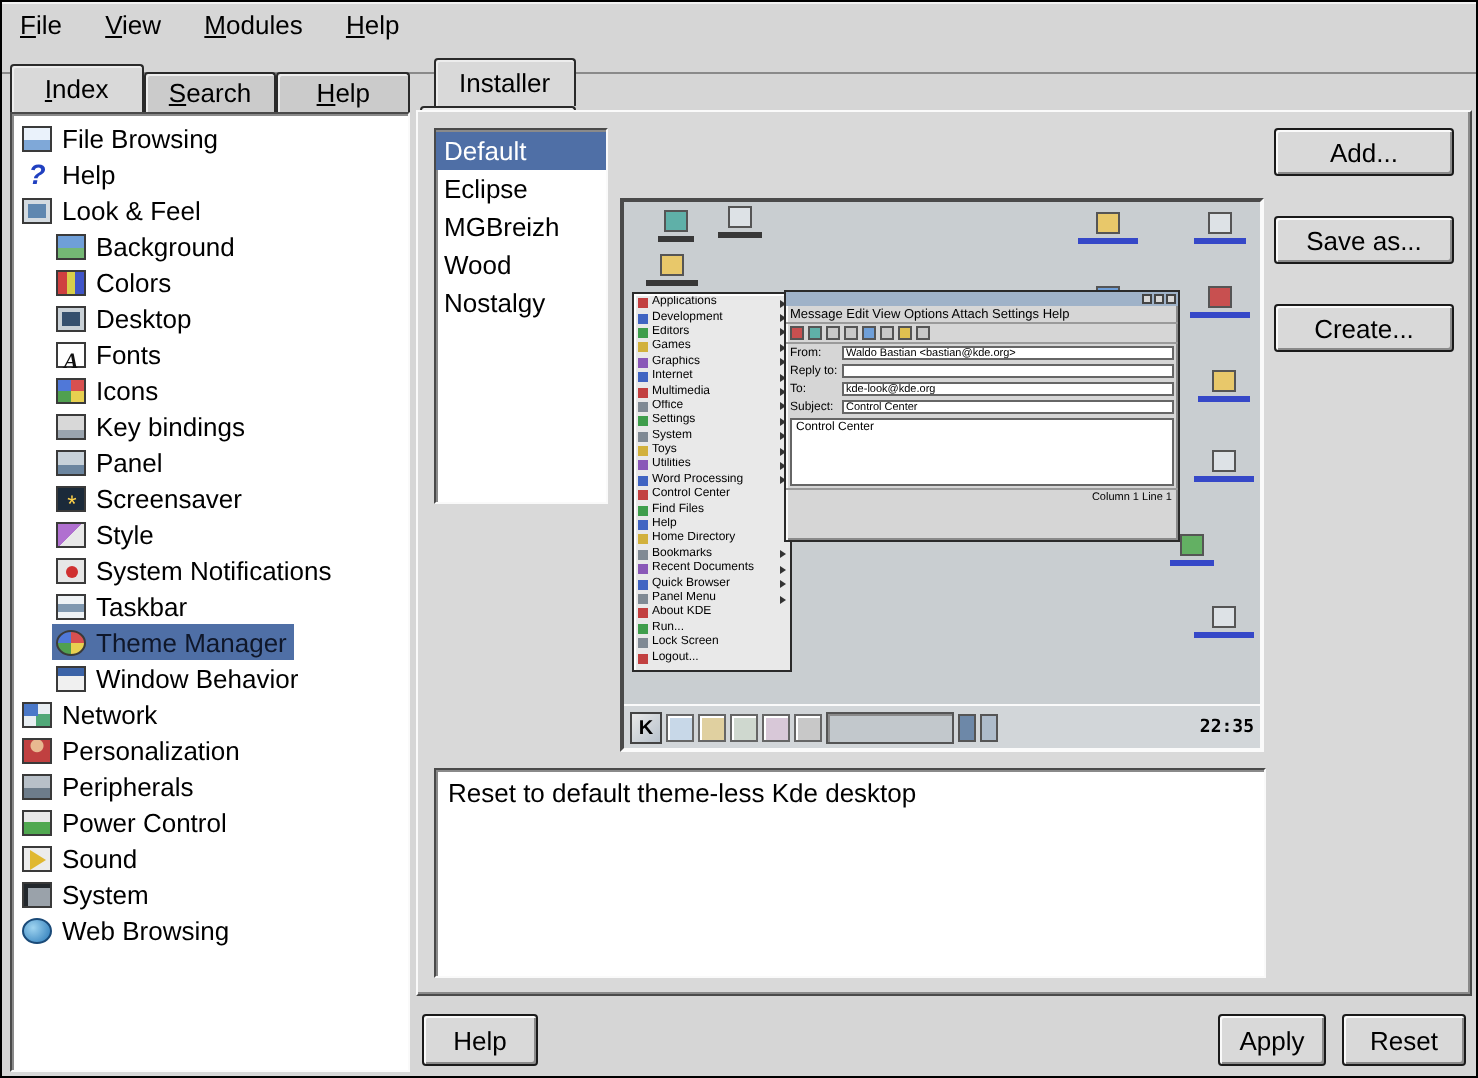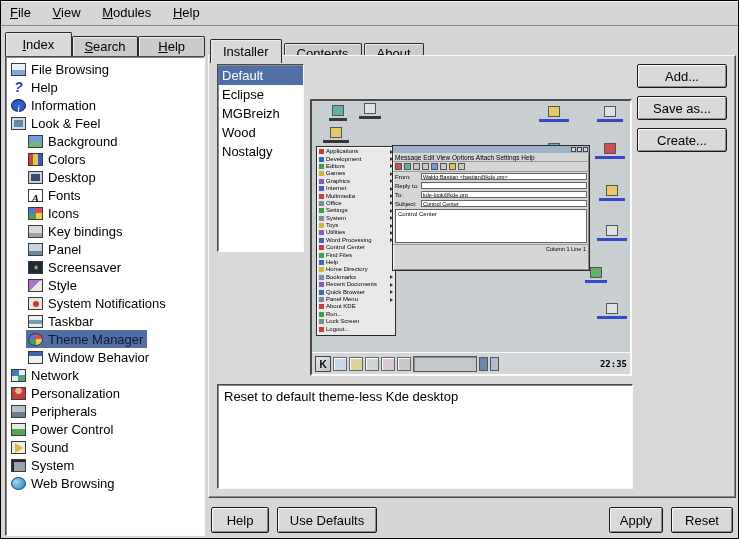--- a/index.html
+++ b/index.html
@@ -3,34 +3,34 @@
 <meta charset="utf-8">
 <style>
   html,body{margin:0;padding:0;background:#777;}
   *{box-sizing:border-box;}
   .window{
     position:relative;width:739px;height:539px;background:#d6d6d6;
     border:1px solid #000;font-family:"Liberation Sans",sans-serif;
     font-size:13px;color:#000;overflow:hidden;
   }
   
-  .menubar{position:absolute;left:0;top:0;right:0;height:25px;background:#d6d6d6;
+  .menubar{position:absolute;left:0;top:0;right:0;height:36px;background:#d6d6d6;
            border-bottom:1px solid #8a8a8a;box-shadow:0 1px 0 #f2f2f2 inset;}
   .mi{display:inline-block;padding:0 9px;height:24px;line-height:24px;cursor:default;}
   .accel::first-letter{text-decoration:underline;}
   
   .tabbar{position:absolute;display:flex;align-items:flex-end;height:24px;}
   .tab{height:20px;line-height:19px;padding:0 12px;background:#cbcbcb;
        border:1px solid #2a2a2a;border-bottom:none;border-radius:2px 2px 0 0;
        box-shadow:inset 1px 1px 0 #ededed;margin-right:2px;cursor:default;}
   .tab.active{height:24px;line-height:23px;background:#d9d9d9;position:relative;z-index:3;}
   .tab .tl2{display:block;}
   .left-tabs{left:4px;top:31px;width:200px;}
   .left-tabs .tab{flex:1;text-align:center;margin-right:0;padding:0 4px;}
-  .right-tabs{left:209px;top:38px;}
+  .right-tabs{left:209px;top:28px;flex-direction:column;}
   
   .tree{position:absolute;left:4px;top:55px;width:200px;height:480px;background:#fff;
         border-top:1px solid #4a4a4a;border-left:1px solid #4a4a4a;
         border-right:1px solid #fafafa;border-bottom:1px solid #fafafa;
         box-shadow:inset 1px 1px 0 #8a8a8a;padding:3px 0 0 3px;overflow:hidden;z-index:2;}
   .trow{display:flex;align-items:center;height:18px;width:max-content;padding:0 4px 0 2px;cursor:default;}
   .trow.lvl1{margin-left:17px;}
   .trow.selected{background:#4f6fa6;color:#0f172a;}
   .tl{white-space:nowrap;}
   .ic{width:15px;height:13px;flex:0 0 15px;margin-right:5px;border:1px solid #3a3a3a;background:#bbb;}
@@ -74,21 +74,21 @@
   .themelist{position:absolute;left:8px;top:8px;width:87px;height:188px;background:#fff;
              border-top:1px solid #4a4a4a;border-left:1px solid #4a4a4a;
              border-right:1px solid #fafafa;border-bottom:1px solid #fafafa;
              box-shadow:inset 1px 1px 0 #8a8a8a;padding-top:1px;overflow:hidden;}
   .titem{height:19px;line-height:19px;padding-left:4px;cursor:default;}
   .titem.selected{background:#4f6fa6;color:#fff;}
   .btncol{position:absolute;right:8px;top:8px;width:90px;}
   .btn{display:block;width:100%;height:24px;line-height:22px;text-align:center;background:#d9d9d9;
        border:1px solid #1a1a1a;border-radius:2px;
        box-shadow:inset 1px 1px 0 #fafafa, inset -1px -1px 0 #8a8a8a;
-       margin-bottom:8px;cursor:default;font-size:13px;font-family:"Liberation Sans",sans-serif;}
+       margin-bottom:20px;cursor:default;font-size:13px;font-family:"Liberation Sans",sans-serif;}
   .desc{position:absolute;left:8px;top:328px;width:416px;height:105px;background:#fff;
         border-top:1px solid #4a4a4a;border-left:1px solid #4a4a4a;
         border-right:1px solid #fafafa;border-bottom:1px solid #fafafa;
         box-shadow:inset 1px 1px 0 #8a8a8a;padding:4px 6px;}
   
   .bottomrow{position:absolute;left:207px;top:505px;width:528px;height:28px;display:flex;align-items:center;}
   .bottomrow .btn{margin:0 8px 0 0;height:26px;line-height:24px;}
   .b-help{width:58px;margin-left:3px !important;}
   .b-defaults{width:100px;}
   .b-apply{width:54px;margin-left:auto !important;}
@@ -166,24 +166,20 @@
   <div class="tree">
     <div class="trow">
         <i class="ic ic-filebrow"></i>
         <span class="tl">File Browsing</span>
       </div>
     <div class="trow">
         <i class="ic ic-help"></i>
         <span class="tl">Help</span>
       </div>
     <div class="trow">
-        <i class="ic ic-info"></i>
-        <span class="tl">Information</span>
-      </div>
-    <div class="trow">
         <i class="ic ic-lookfeel"></i>
         <span class="tl">Look &amp; Feel</span>
       </div>
     <div class="trow lvl1">
         <i class="ic ic-background"></i>
         <span class="tl">Background</span>
       </div>
     <div class="trow lvl1">
         <i class="ic ic-colors"></i>
         <span class="tl">Colors</span>
@@ -492,18 +488,17 @@
       <button class="btn">Add...</button>
       <button class="btn">Save as...</button>
       <button class="btn">Create...</button>
     </div>
 
     <div class="desc">Reset to default theme-less Kde desktop</div>
   </div>
 
   <div class="bottomrow">
     <button class="btn b-help">Help</button>
-    <button class="btn b-defaults">Use Defaults</button>
     <button class="btn b-apply">Apply</button>
     <button class="btn b-reset">Reset</button>
   </div>
 
 </div>
 
 </body></html>

